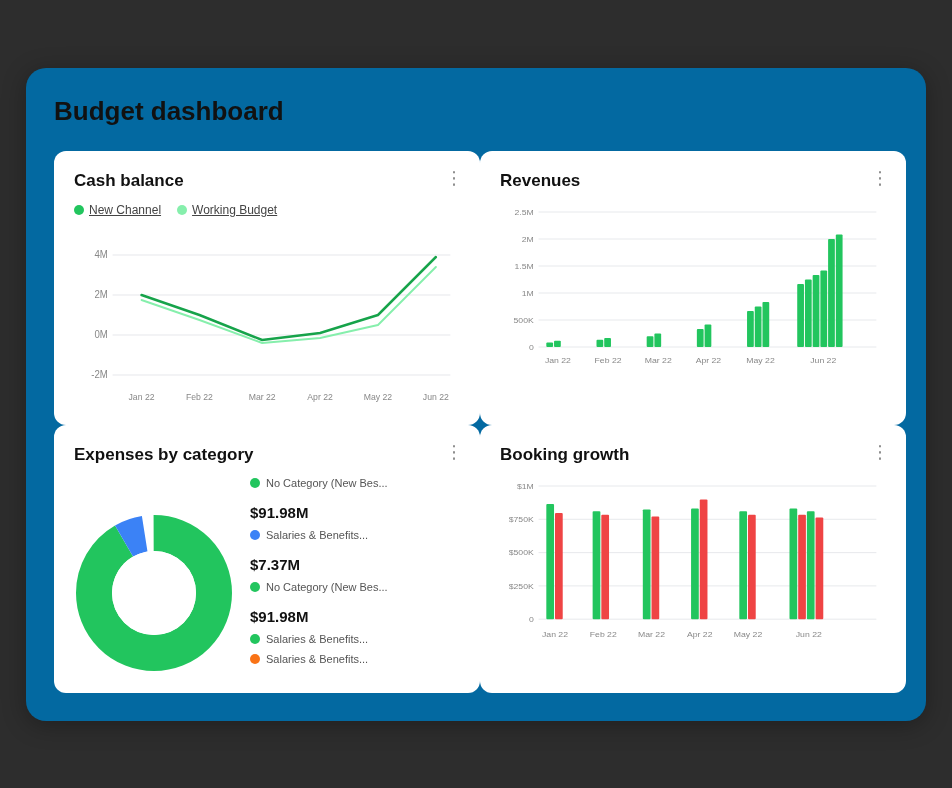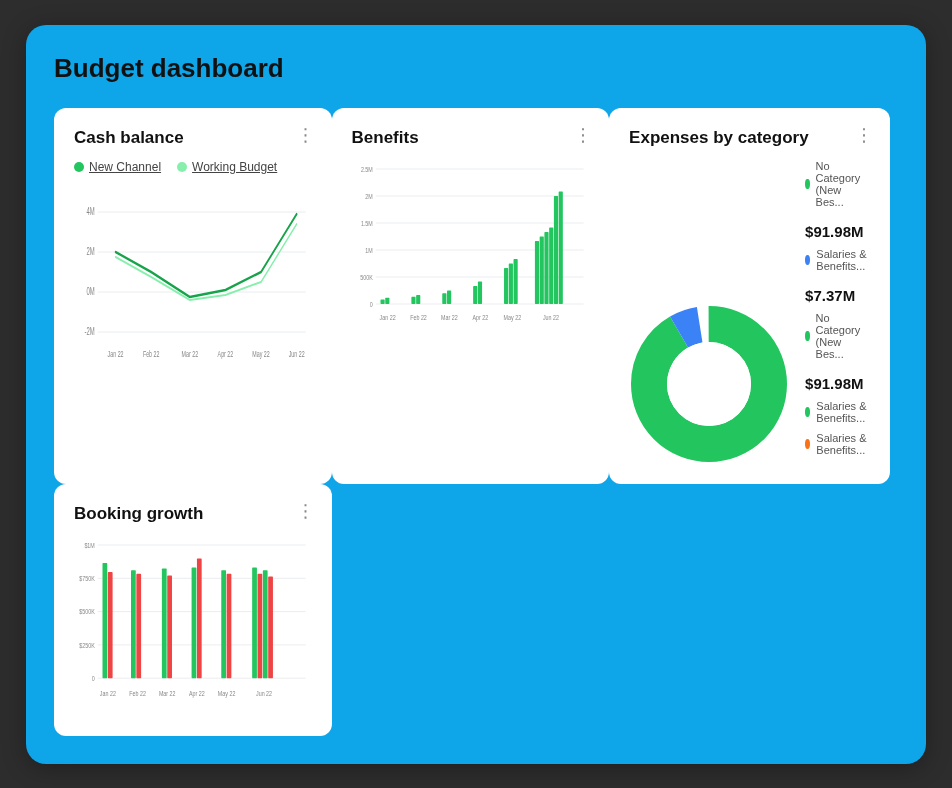--- a/index.html
+++ b/index.html
@@ -5,35 +5,35 @@
     * { box-sizing: border-box; margin: 0; padding: 0; }
     body {
       background: #2d2d2d;
       display: flex;
       justify-content: center;
       align-items: center;
       min-height: 100vh;
       font-family: -apple-system, BlinkMacSystemFont, 'Segoe UI', sans-serif;
     }
     .window {
-      background: #0ea5e9;
+      background: #0369a1;
       border-radius: 20px;
       width: 900px;
-      padding: 28px 36px 28px 28px;
+      padding: 28px 20px 28px 28px;
       box-shadow: 0 4px 24px rgba(0,0,0,0.3);
     }
     .page-title {
       font-size: 26px;
       font-weight: 800;
       color: #111;
       margin-bottom: 24px;
     }
     .dashboard-grid {
       display: grid;
-      grid-template-columns: 1fr 1fr 1fr;
+      grid-template-columns: 1fr 1fr;
     }
     .card {
       background: #fff;
       border-radius: 12px;
       padding: 20px;
       position: relative;
     }
     .card-title {
       font-size: 17px;
       font-weight: 800;
@@ -153,21 +153,21 @@
           <text x="375" y="175" text-anchor="middle" font-size="9" fill="#888">Jun 22</text>
 
           <polyline points="70,70 130,90 195,115 255,108 315,90 375,32" fill="none" stroke="#16a34a" stroke-width="2.5" stroke-linecap="round" stroke-linejoin="round"></polyline>
 
           <polyline points="70,75 130,95 195,118 255,113 315,100 375,42" fill="none" stroke="#86efac" stroke-width="2" stroke-linecap="round" stroke-linejoin="round"></polyline>
         </svg>
       </div>
     </div>
 
     <div class="card">
-      <div class="card-title">Benefits</div>
+      <div class="card-title">Revenues</div>
       <div class="card-menu">⋮</div>
       <div class="chart-area">
         <svg viewBox="0 0 400 200" preserveAspectRatio="none">
 
           <line x1="40" y1="10" x2="390" y2="10" stroke="#e5e7eb" stroke-width="1"></line>
           <line x1="40" y1="40" x2="390" y2="40" stroke="#e5e7eb" stroke-width="1"></line>
           <line x1="40" y1="70" x2="390" y2="70" stroke="#e5e7eb" stroke-width="1"></line>
           <line x1="40" y1="100" x2="390" y2="100" stroke="#e5e7eb" stroke-width="1"></line>
           <line x1="40" y1="130" x2="390" y2="130" stroke="#e5e7eb" stroke-width="1"></line>
           <line x1="40" y1="160" x2="390" y2="160" stroke="#e5e7eb" stroke-width="1"></line>

